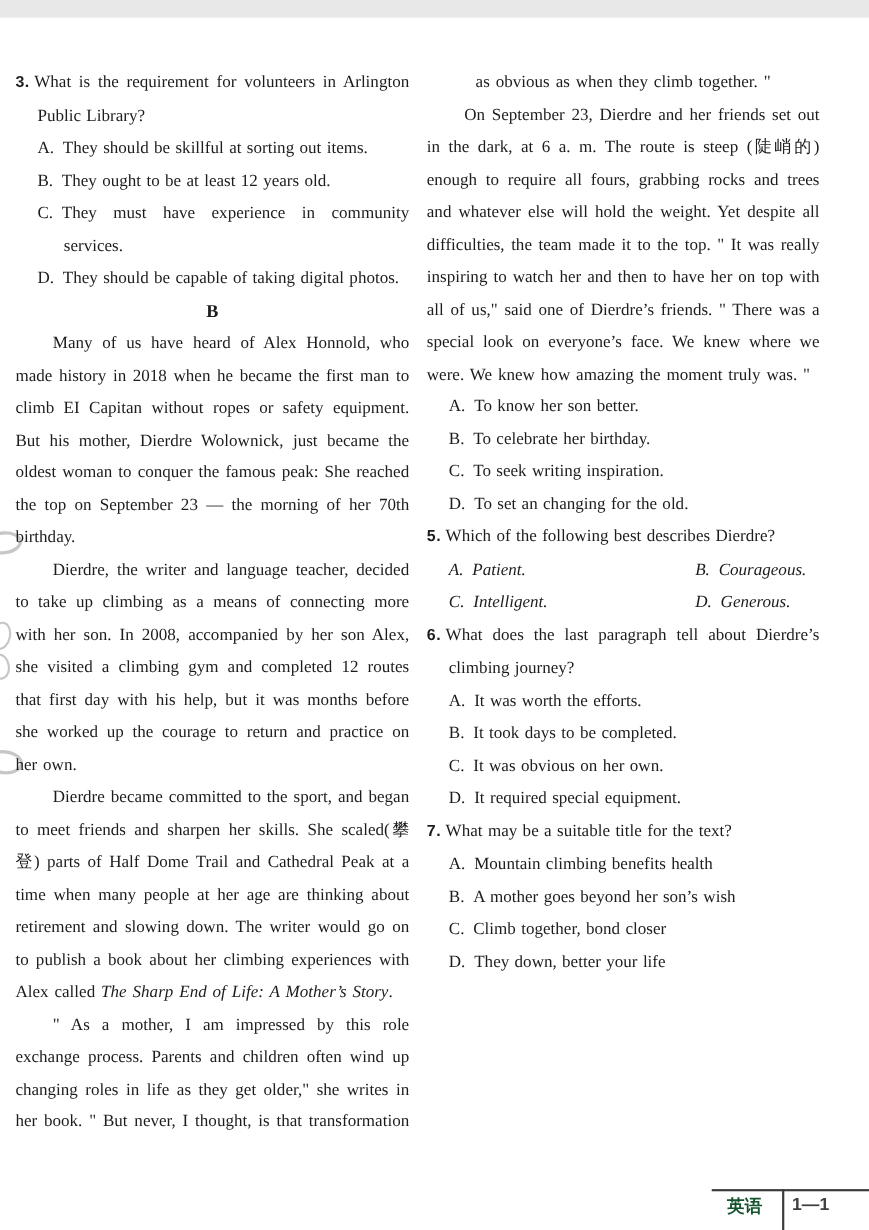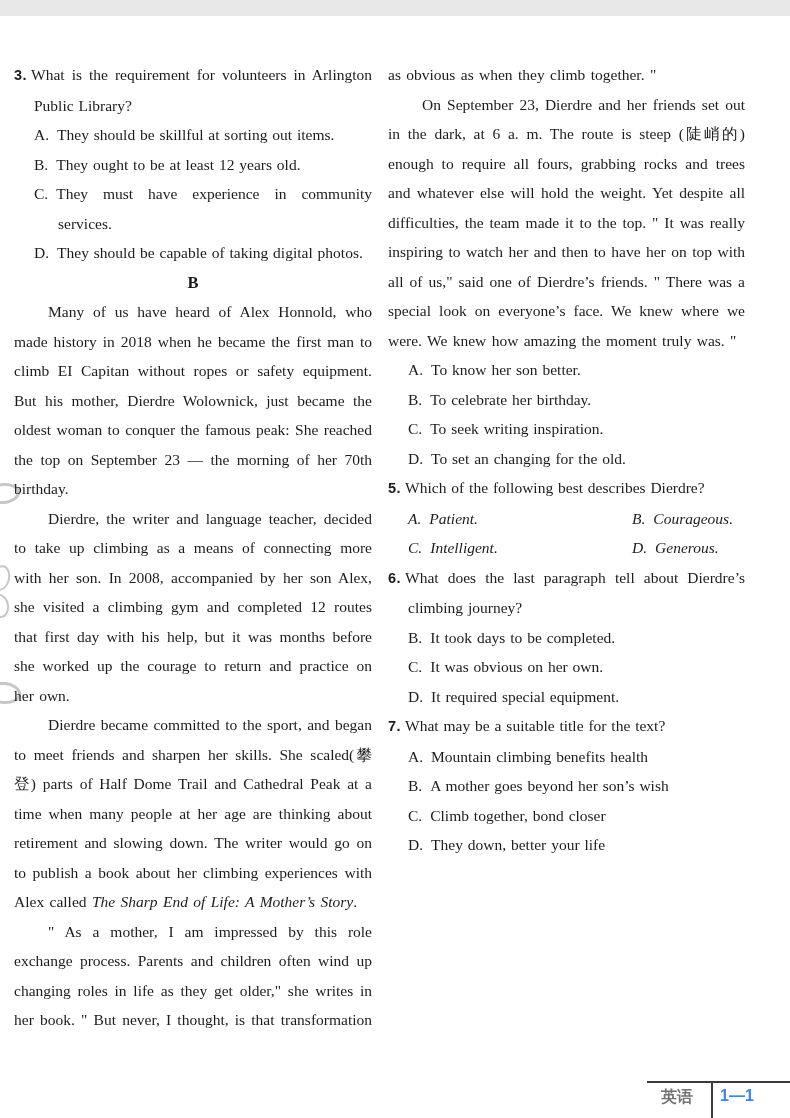--- a/index.html
+++ b/index.html
@@ -10,42 +10,42 @@
     font-family:"Liberation Serif", serif;
     color:#1c1c1c;
     overflow:hidden;
     margin:16px auto;
   }
   .col{position:absolute;top:44px;font-size:15.5px;line-height:29.5px;}
   .col-left{left:14px;width:358px;}
   .col-right{left:388px;width:357px;}
 
   .para{margin:0;text-align:justify;text-indent:34px;word-spacing:1.5px;}
-  .para.no-indent{text-indent:0;text-align:left;}
+  .para.no-indent{text-indent:0;text-align:center;}
   .para.fill-last{text-align-last:justify;}
 
   .section-heading{margin:0;text-align:center;font-size:16.5px;font-weight:bold;line-height:29.5px;}
 
   .q-line{margin:0;padding-left:20px;text-indent:-20px;text-align:justify;word-spacing:1px;}
   .qnum{font-family:"Liberation Sans", sans-serif;font-weight:700;font-size:14.5px;margin-right:4px;letter-spacing:.5px;}
   .option{margin:0;padding-left:44px;text-indent:-24px;text-align:justify;word-spacing:1px;}
   .opt-label{margin-right:8px;}
   .option-row{margin:0;padding-left:20px;display:flex;font-style:italic;}
   .opt-cell{flex:0 0 224px;white-space:nowrap;}
   .opt-cell + .opt-cell{flex:1 1 auto;}
 
   .book-title{font-style:italic;}
 
   
   .footer-rule-h{position:absolute;left:647px;right:0;top:1065px;height:1.5px;background:#3c3c3c;}
   .footer-rule-v{position:absolute;left:711px;top:1065px;width:1.5px;height:53px;background:#3c3c3c;}
   .footer-subject{position:absolute;left:650px;top:1071px;width:54px;text-align:center;
-    font-family:Liberation Serif, serif;font-weight:700;font-size:16px;color:#737373;}
+    font-family:Liberation Serif, serif;font-weight:700;font-size:16px;color:#14532d;}
   .footer-page{position:absolute;left:720px;top:1071px;
-    font-family:"Liberation Sans", sans-serif;font-weight:600;font-size:16px;color:#3b82f6;}
+    font-family:"Liberation Sans", sans-serif;font-weight:600;font-size:16px;color:#404040;}
 
   
   .mark{position:absolute;border:3px solid #c7c7c7;background:#fff;border-radius:50%;}
   .mark-1{left:-13px;top:467px;width:27px;height:15px;transform:rotate(-6deg);}
   .mark-2{left:-8px;top:549px;width:14px;height:22px;border-width:2.5px;transform:rotate(12deg);}
   .mark-3{left:-9px;top:578px;width:14px;height:20px;border-width:2.5px;transform:rotate(-9deg);}
   .mark-4{left:-13px;top:666px;width:28px;height:16px;transform:rotate(5deg);}
 </style>
 </head>
 <body>
@@ -94,20 +94,21 @@
         <span class="opt-cell"><span class="opt-label">B.</span><span>Courageous.</span></span>
       </p>
       <p class="option-row">
         <span class="opt-cell"><span class="opt-label">C.</span><span>Intelligent.</span></span>
         <span class="opt-cell"><span class="opt-label">D.</span><span>Generous.</span></span>
       </p>
     </section>
 
     <section>
       <p class="q-line"><span class="qnum">6.</span><span>What does the last paragraph tell about Dierdre’s climbing journey?</span></p>
+      <p class="option"><span class="opt-label">A.</span><span>It was worth the efforts.</span></p>
       <p class="option"><span class="opt-label">B.</span><span>It took days to be completed.</span></p>
       <p class="option"><span class="opt-label">C.</span><span>It was obvious on her own.</span></p>
       <p class="option"><span class="opt-label">D.</span><span>It required special equipment.</span></p>
     </section>
 
     <section>
       <p class="q-line"><span class="qnum">7.</span><span>What may be a suitable title for the text?</span></p>
       <p class="option"><span class="opt-label">A.</span><span>Mountain climbing benefits health</span></p>
       <p class="option"><span class="opt-label">B.</span><span>A mother goes beyond her son’s wish</span></p>
       <p class="option"><span class="opt-label">C.</span><span>Climb together, bond closer</span></p>

